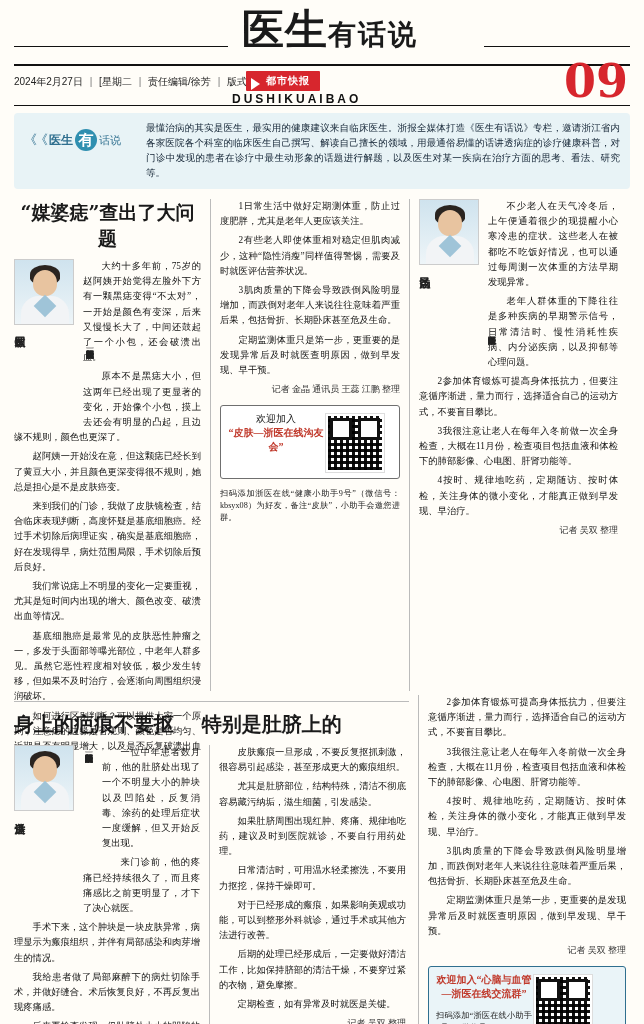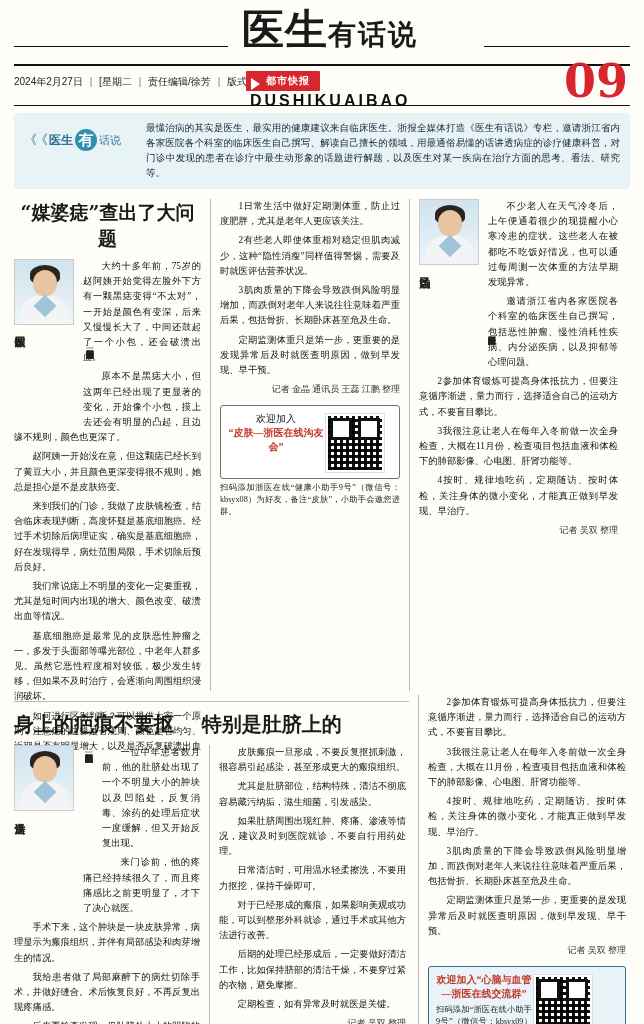--- a/index.html
+++ b/index.html
@@ -52,22 +52,22 @@
   .info-mid {
     position:absolute; left:350px; top:7px;
     font-size:15px; letter-spacing:1px; white-space:nowrap;
   }
   .pagenum {
     position:absolute; right:2px; top:-12px;
     font-size:46px; font-weight:700; color:#d7262d;
     font-family:"DejaVu Serif", serif;
   }
   .brand-en {
-    position:absolute; left:236px; top:26px;
-    font-size:16px; letter-spacing:3px; color:#111; font-weight:700;
+    position:absolute; left:218px; top:26px;
+    font-size:12px; letter-spacing:3px; color:#111; font-weight:700;
     font-family:"Liberation Sans", sans-serif;
   }
 
   
   .intro {
     margin-top:7px; position:relative;
     background:#e8f3f6; border-radius:4px;
     min-height:56px; padding:8px 10px 8px 132px;
   }
   .intro-logo {
@@ -132,21 +132,21 @@
   .byline { text-align:right; font-size:9px; margin-top:4px; color:#333; }
 
   
   .qrbox {
     border:1px solid #6f6f6f; border-radius:3px; margin-top:8px;
     padding:6px 7px; display:flex; align-items:flex-start; background:#fff;
   }
   .qr-left { width:96px; padding-right:0; }
   .qr-title { font-size:10px; text-align:center; line-height:14px; }
   .qr-title .t-red { color:#c0392b; font-weight:700; }
-  .qr-note { font-size:8.2px; line-height:12px; color:#222; text-align:justify; margin-top:3px; }
+  .qr-note { font-size:8.2px; line-height:12px; color:#222; text-align:justify; margin-top:9px; }
   .qr-img {
     width:58px; height:58px; flex:none; margin:2px 0 0 2px;
     background:
       repeating-linear-gradient(90deg,#111 0 3px,#fff 3px 6px),
       repeating-linear-gradient(0deg,#111 0 3px,#fff 3px 6px);
     background-blend-mode:multiply;
     border:2px solid #fff; outline:1px solid #ddd;
     position:relative;
   }
   .qr-img:before, .qr-img:after {
@@ -272,21 +272,21 @@
           <div class="body"></div>
           <div class="collar"></div>
         </div>
         <div class="author-name">
           <span class="nm">汤益民</span>
         </div>
       </div>
       <div class="author-name" style="position:absolute;left:76px;top:128px;height:110px;font-size:8px;">浙江医院老年医学科主任医师</div>
       <div class="body-text">
         <p>不少老人在天气冷冬后，上午便通着很少的现提醒小心寒冷患的症状。这些老人在被都吃不吃饭好情况，也可以通过每周测一次体重的方法早期发现异常。</p>
-        <p>邀请浙江省内各家医院各个科室的临床医生自己撰写，包括恶性肿瘤、慢性消耗性疾病、内分泌疾病，以及抑郁等心理问题。</p>
+        <p>老年人群体重的下降往往是多种疾病的早期警示信号，日常清洁时、慢性消耗性疾病、内分泌疾病，以及抑郁等心理问题。</p>
         <p>2参加体育锻炼可提高身体抵抗力，但要注意循序渐进，量力而行，选择适合自己的运动方式，不要盲目攀比。</p>
         <p>3我很注意让老人在每年入冬前做一次全身检查，大概在11月份，检查项目包括血液和体检下的肺部影像、心电图、肝肾功能等。</p>
         <p>4按时、规律地吃药，定期随访、按时体检，关注身体的微小变化，才能真正做到早发现、早治疗。</p>
         <div class="byline">记者 吴双 整理</div>
       </div>
     </div>
   </div>
 
   <div class="lower">
     <div class="lower-left">
@@ -320,21 +320,21 @@
             <p>后来再检查发现，仅肚脐处小小的凹陷的一些皮肤异常，需要及时处理和保持清洁卫生。</p>
 
           </div>
 
         </div>
 
         <div class="c">
           <div class="body-text">
             <p>皮肤瘢痕一旦形成，不要反复抠抓刺激，很容易引起感染，甚至形成更大的瘢痕组织。</p>
             <p>尤其是肚脐部位，结构特殊，清洁不彻底容易藏污纳垢，滋生细菌，引发感染。</p>
-            <p>如果肚脐周围出现红肿、疼痛、渗液等情况，建议及时到医院就诊，不要自行用药处理。</p>
+            <p>如果肚脐周围出现红肿、疼痛、规律地吃药，建议及时到医院就诊，不要自行用药处理。</p>
             <p>日常清洁时，可用温水轻柔擦洗，不要用力抠挖，保持干燥即可。</p>
             <p>对于已经形成的瘢痕，如果影响美观或功能，可以到整形外科就诊，通过手术或其他方法进行改善。</p>
             <p>后期的处理已经形成后，一定要做好清洁工作，比如保持脐部的清洁干燥，不要穿过紧的衣物，避免摩擦。</p>
             <p>定期检查，如有异常及时就医是关键。</p>
             <div class="byline">记者 吴双 整理</div>
           </div>
         </div>
       </div>
     </div>
 

